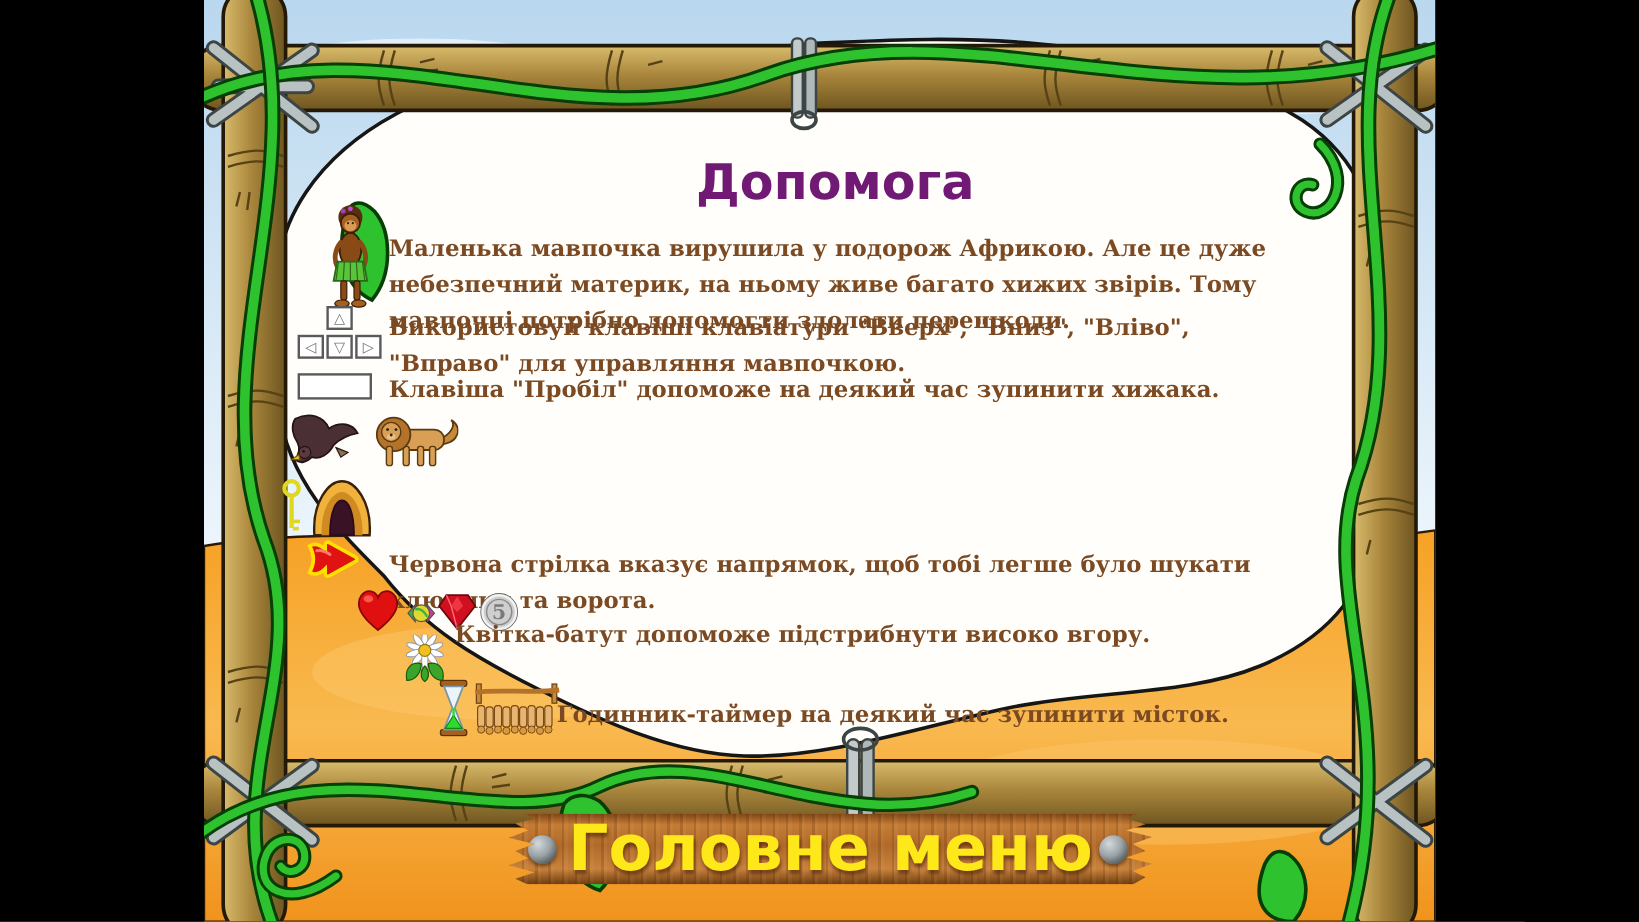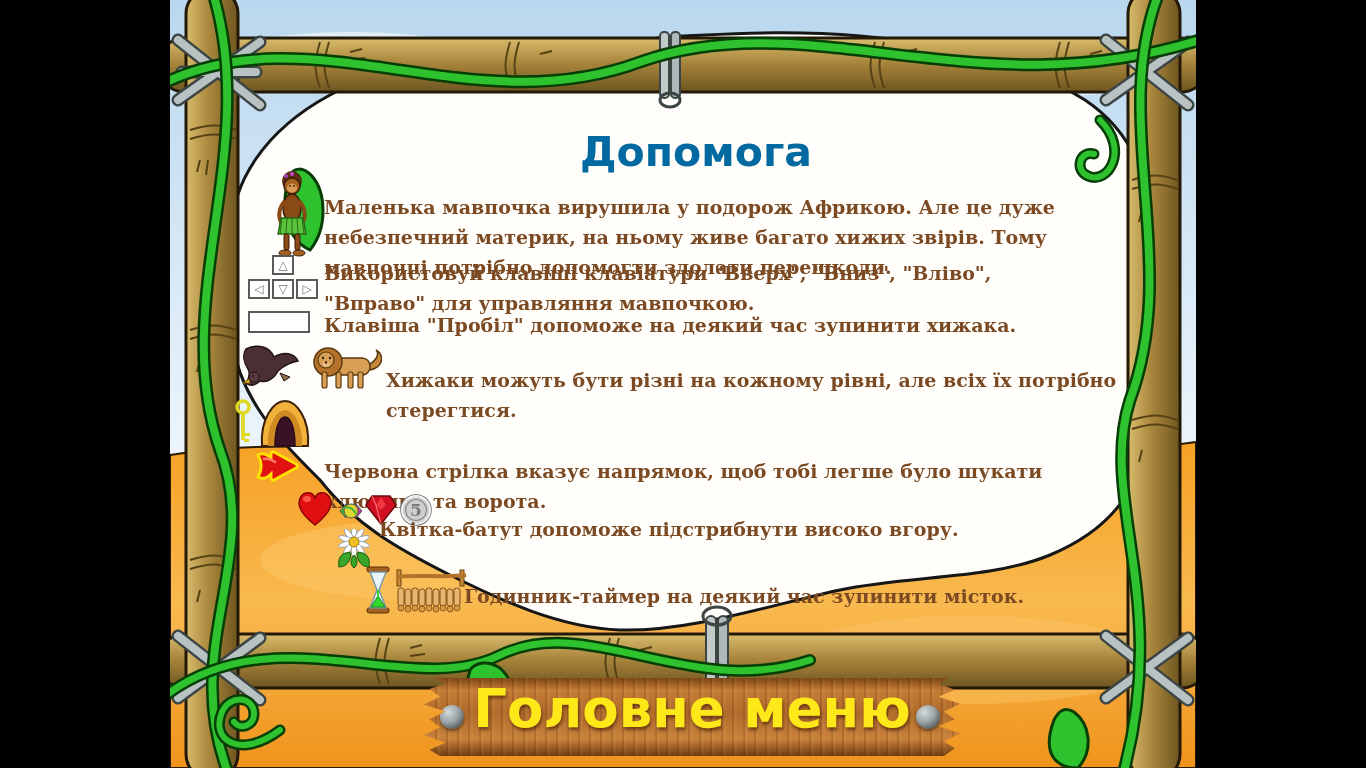--- a/index.html
+++ b/index.html
@@ -1,39 +1,39 @@
 <!DOCTYPE html>
 <html><head>
 <meta charset="utf-8">
 <style>
   html,body{margin:0;padding:0;background:#000;}
   body{width:1366px;height:768px;overflow:hidden;font-family:"DejaVu Sans",sans-serif;}
   .stage{position:relative;width:1026px;height:768px;margin:0 auto;overflow:hidden;background:#dfeef9;}
   .scenery{position:absolute;left:0;top:0;width:1026px;height:768px;}
   .content{position:absolute;left:0;top:0;width:1026px;height:768px;}
   .page-title{position:absolute;left:526px;top:128px;transform:translateX(-50%);
-    margin:0;font-family:"DejaVu Sans",sans-serif;font-weight:bold;font-size:41px;color:#0369a1;white-space:nowrap;}
+    margin:0;font-family:"DejaVu Sans",sans-serif;font-weight:bold;font-size:41px;color:#701a75;white-space:nowrap;}
   .row-text{position:absolute;font-family:"DejaVu Serif",serif;font-weight:bold;font-size:19px;
     line-height:30px;color:#7b4a23;}
   .icon{position:absolute;}
   
   .keys{position:absolute;left:84px;top:255px;width:86px;height:50px;}
   .key{position:absolute;width:22px;height:20px;background:#fff;border:2px solid #5a5a5a;
     display:flex;align-items:center;justify-content:center;font-size:12px;color:#777;box-sizing:border-box;}
   .key.up{left:18px;top:0;}
   .key.left{left:-6px;top:24px;}
   .key.down{left:18px;top:24px;}
   .key.right{left:42px;top:24px;}
   .spacebar{position:absolute;left:78px;top:311px;width:62px;height:22px;background:#fff;
     border:2px solid #5a5a5a;box-sizing:border-box;}
   
-  .menu-btn{position:absolute;left:254px;top:678px;width:536px;height:78px;cursor:pointer;
+  .menu-btn{position:absolute;left:254px;top:678px;width:536px;height:59px;cursor:pointer;
     background:linear-gradient(180deg,#7e4516 0%,#c47c36 16%,#b06a2a 45%,#c8823c 78%,#6f3b10 100%);
     clip-path:polygon(2% 0,98% 0,96% 7%,99% 15%,96% 24%,100% 33%,97% 43%,99% 53%,96% 62%,100% 71%,97% 81%,99% 90%,97% 100%,3% 100%,1% 92%,4% 83%,0% 73%,3% 63%,1% 53%,4% 43%,0% 34%,3% 24%,1% 14%,4% 7%);
-    display:flex;align-items:flex-start;justify-content:center;}
+    display:flex;align-items:center;justify-content:center;}
   .menu-btn .grain{position:absolute;inset:0;
     background:repeating-linear-gradient(90deg,rgba(80,35,5,.18) 0 2px,rgba(255,220,150,.06) 2px 5px,transparent 5px 11px);}
   .btn-label{position:relative;font-family:"DejaVu Sans",sans-serif;font-weight:bold;font-size:53px;
     color:#ffe81a;text-shadow:1px 3px 3px rgba(60,20,0,.55);white-space:nowrap;}
   .rivet{position:absolute;top:50%;width:24px;height:24px;border-radius:50%;transform:translateY(-50%);
     background:radial-gradient(circle at 35% 30%,#d4dadd 0%,#9aa3a6 45%,#5c6466 75%,#343b3d 100%);
     box-shadow:0 2px 3px rgba(40,15,0,.5);}
   .rivet.left{left:16px;} .rivet.right{right:20px;}
 </style>
 </head>
@@ -214,21 +214,20 @@
       <rect x="42" y="28" width="5" height="16" rx="2" fill="#d9a055" stroke="#5a3a10" stroke-width="1.2"></rect>
       <rect x="52" y="28" width="5" height="16" rx="2" fill="#d9a055" stroke="#5a3a10" stroke-width="1.2"></rect>
       <circle cx="22" cy="18" r="14" fill="#b5722a" stroke="#5a3a10" stroke-width="1.5"></circle>
       <circle cx="20" cy="16" r="8" fill="#d9a055" stroke="#5a3a10" stroke-width="1.2"></circle>
       <circle cx="17" cy="14" r="1.2" fill="#222"></circle>
         <circle cx="24" cy="14" r="1.2" fill="#222"></circle>
       <ellipse cx="20" cy="20" rx="3.5" ry="2.5" fill="#e8c088"></ellipse>
       <circle cx="20" cy="18.5" r="1.2" fill="#3a2008"></circle>
       <rect x="16" y="28" width="5" height="16" rx="2" fill="#d9a055" stroke="#5a3a10" stroke-width="1.2"></rect>
     </svg>
-    <div class="row-text" style="left:216px;top:365px;width:740px">Хижаки можуть бути різні на кожному рівні, але всіх їх потрібно стерегтися.</div>
 
     <svg class="icon" style="left:65px;top:399px" width="16" height="48" viewBox="0 0 16 48">
       <circle cx="8" cy="8" r="6" fill="none" stroke="#e0d820" stroke-width="3.5"></circle>
       <rect x="6.2" y="13" width="3.6" height="28" fill="#e0d820"></rect>
       <rect x="9" y="34" width="6" height="3" fill="#e0d820"></rect>
       <rect x="9" y="40" width="5" height="3" fill="#e0d820"></rect>
     </svg>
     <svg class="icon" style="left:88px;top:398px" width="54" height="50" viewBox="0 0 54 50">
       <path d="M4,48 C2,20 16,3 27,3 C38,3 52,20 50,48 Z" fill="#f0b23a" stroke="#3a2008" stroke-width="2"></path>
       <path d="M10,48 C9,26 19,12 27,12 C35,12 45,26 44,48 Z" fill="#d08a22"></path>

